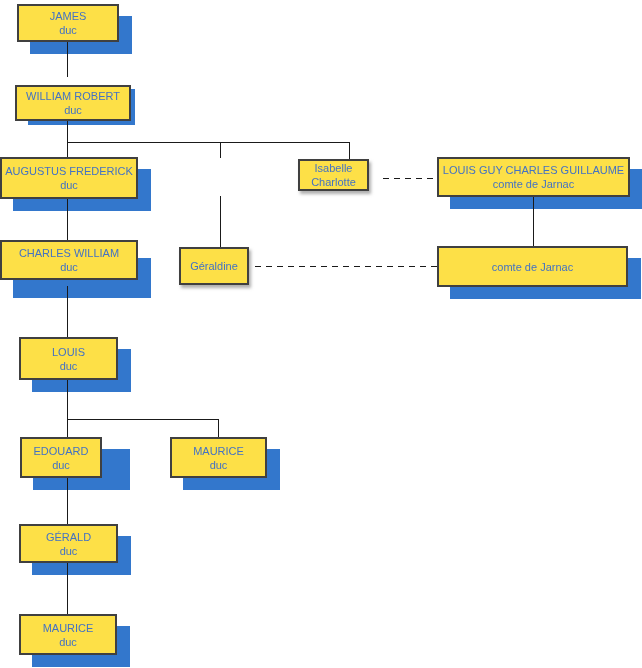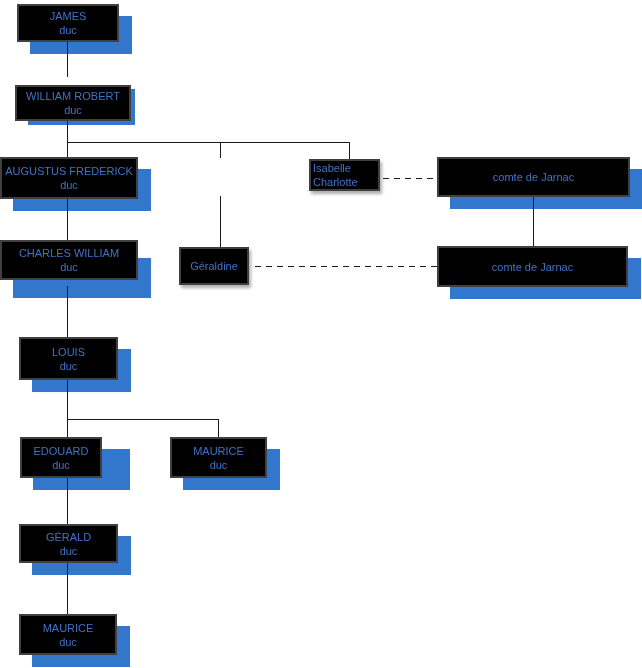--- a/index.html
+++ b/index.html
@@ -8,26 +8,26 @@
     width: 642px;
     height: 668px;
     background: #ffffff;
     overflow: hidden;
     font-family: "Liberation Sans", "DejaVu Sans", sans-serif;
   }
   
   .node {
     position: absolute;
     box-sizing: border-box;
-    background: #000000;
+    background: #fde047;
     border: 2px solid #404040;
     color: #4372c4;
     font-size: 11px;
     line-height: 14px;
-    text-align: left;
+    text-align: center;
     display: flex;
     flex-direction: column;
     justify-content: center;
     align-items: center;
     z-index: 3;
     padding: 14px 2px;
   }
   .node .name { white-space: nowrap; }
   .node.wrapname .name { white-space: normal; }
   .node.graysh { box-shadow: 2px 3px 3px rgba(110,110,110,0.55); }
@@ -98,25 +98,26 @@
     <div class="name">WILLIAM ROBERT</div>
     <div class="title">duc</div>
   </div>
 
   <div class="node" style="left:0px;top:157px;width:138px;height:42px">
     <div class="name">AUGUSTUS FREDERICK</div>
     <div class="title">duc</div>
   </div>
 
 
-  <div class="node graysh wrapname" style="left:309px;top:159px;width:71px;height:28px">
+  <div class="node graysh wrapname" style="left:298px;top:159px;width:71px;height:28px">
     <div class="name">Isabelle Charlotte</div>
   </div>
 
   <div class="node" style="left:437px;top:157px;width:193px;height:40px">
+    <div class="name">LOUIS GUY CHARLES GUILLAUME</div>
     <div class="title">comte de Jarnac</div>
   </div>
 
   <div class="node" style="left:0px;top:240px;width:138px;height:40px">
     <div class="name">CHARLES WILLIAM</div>
     <div class="title">duc</div>
   </div>
 
   <div class="node graysh" style="left:179px;top:247px;width:70px;height:38px">
     <div class="name">Géraldine</div>

